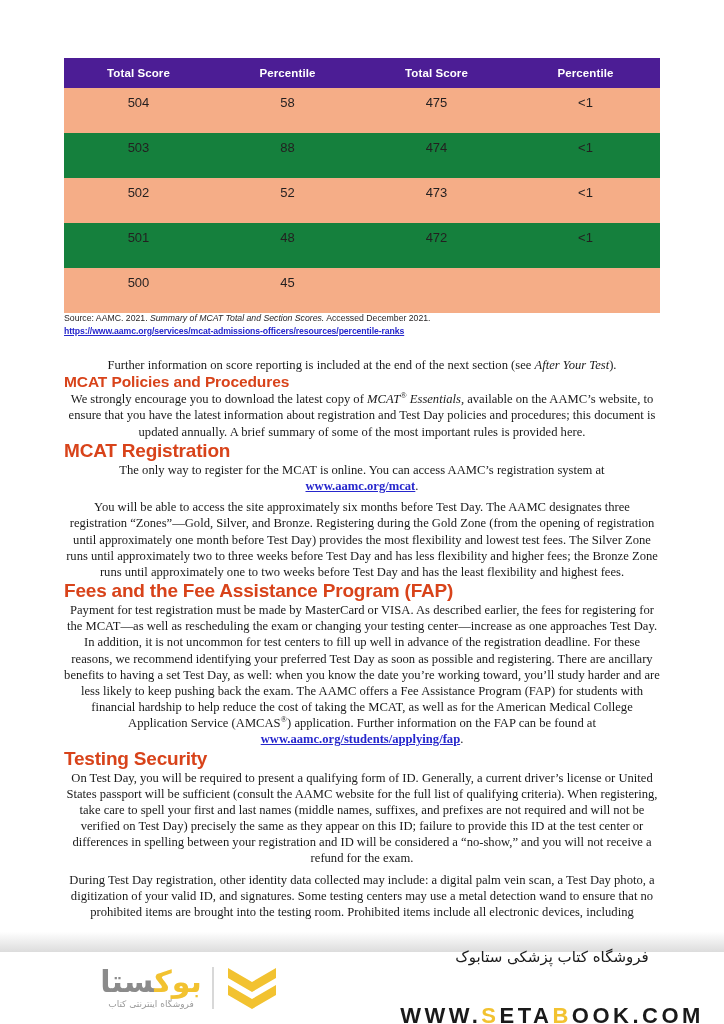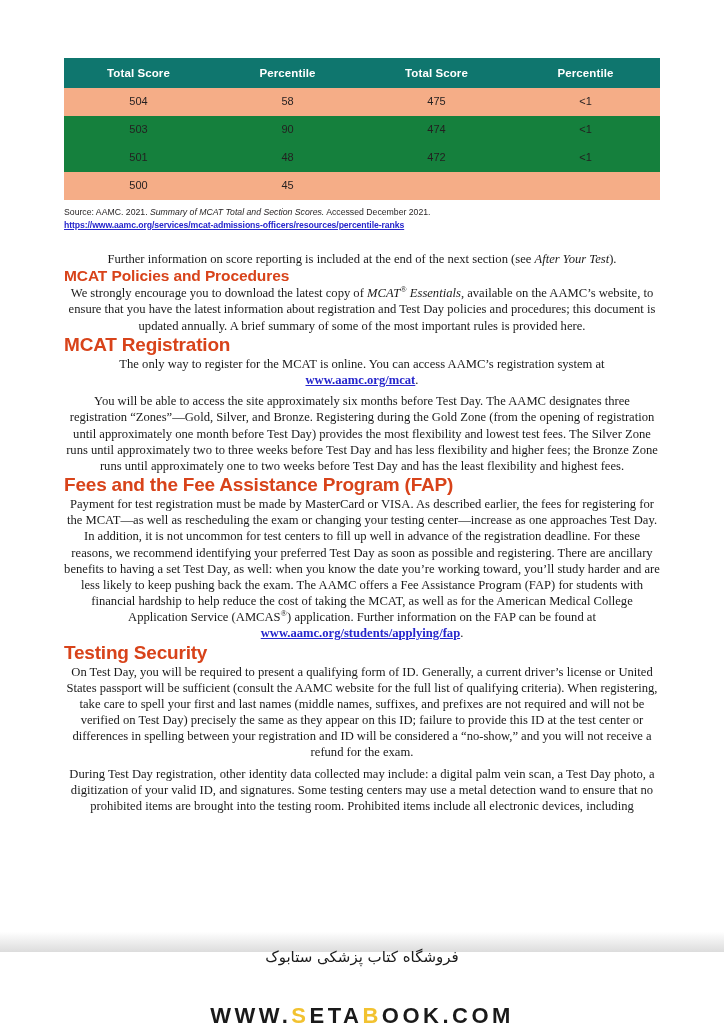--- a/index.html
+++ b/index.html
@@ -32,45 +32,44 @@
   }
 
   
   table.score-table {
     border-collapse: collapse;
     width: 596px;
     table-layout: fixed;
     font-family: "Liberation Sans", sans-serif;
   }
   table.score-table th {
-    background: #0f766e;
+    background: #4c1d95;
     color: #ffffff;
     font-size: 11.5px;
     font-weight: bold;
     text-align: center;
     padding: 9px 0 9px 0;
     letter-spacing: 0.1px;
   }
   table.score-table td {
     text-align: center;
-    font-size: 11px;
+    font-size: 13px;
     color: #231f20;
-    padding: 7px 0 9px 0;
+    padding: 7px 0 23px 0;
     height: 11px;
   }
   table.score-table tr.row-dark td { background: #f5ad87; }
   table.score-table tr.row-light td { background: #15803d; }
 
   
   .source {
     font-family: "Liberation Sans", sans-serif;
     font-size: 8.7px;
     color: #231f20;
     line-height: 1.33;
-    margin-top: 7px;
   }
   .source i { font-style: italic; }
   .source .src-link {
     display: block;
     color: #2626cc;
     font-weight: bold;
     text-decoration: underline;
     font-size: 8.7px;
     letter-spacing: -0.1px;
     margin-top: 1px;
@@ -226,22 +225,28 @@
       </thead>
       <tbody>
         <tr class="row-dark">
           <td>504</td>
           <td>58</td>
           <td>475</td>
           <td>&lt;1</td>
         </tr>
         <tr class="row-light">
           <td>503</td>
-          <td>90</td>
+          <td>88</td>
           <td>474</td>
+          <td>&lt;1</td>
+        </tr>
+        <tr class="row-dark">
+          <td>502</td>
+          <td>52</td>
+          <td>473</td>
           <td>&lt;1</td>
         </tr>
         <tr class="row-light">
           <td>501</td>
           <td>48</td>
           <td>472</td>
           <td>&lt;1</td>
         </tr>
         <tr class="row-dark">
           <td>500</td>
@@ -273,19 +278,36 @@
     <p class="body h-gap-after">On Test Day, you will be required to present a qualifying form of ID. Generally, a current driver’s license or United States passport will be sufficient (consult the AAMC website for the full list of qualifying criteria). When registering, take care to spell your first and last names (middle names, suffixes, and prefixes are not required and will not be verified on Test Day) precisely the same as they appear on this ID; failure to provide this ID at the test center or differences in spelling between your registration and ID will be considered a “no-show,” and you will not receive a refund for the exam.</p>
     <p class="body gap-md">During Test Day registration, other identity data collected may include: a digital palm vein scan, a Test Day photo, a digitization of your valid ID, and signatures. Some testing centers may use a metal detection wand to ensure that no prohibited items are brought into the testing room. Prohibited items include all electronic devices, including</p>
 
   </div>
 
   <div class="page-fade"></div>
 </div>
 
 <div class="footer">
 
+  <div class="footer-left">
+    <div class="logo-wrap">
+
+      <svg class="chev-mark" viewBox="0 0 56 46">
+        <path d="M4 3 L28 17 L52 3 L52 13 L28 27 L4 13 Z" fill="#f2c230"></path>
+        <path d="M4 20 L28 34 L52 20 L52 30 L28 44 L4 30 Z" fill="#f2c230"></path>
+      </svg>
+
+      <div class="logo-divider"></div>
+
+      <div class="logo-text-block">
+        <div class="logo-word"><span class="g2">بوک</span><span class="g1">ستا</span></div>
+        <div class="logo-sub">فروشگاه اینترنتی کتاب</div>
+      </div>
+
+    </div>
+  </div>
 
   <div class="footer-right">
     <div class="fa-tagline">فروشگاه کتاب پزشکی ستابوک</div>
     <div class="site-url"><span>WWW.</span><span class="hl">S</span><span>ETA</span><span class="hl">B</span><span>OOK.COM</span></div>
   </div>
 
 </div>
 
 </body></html>

